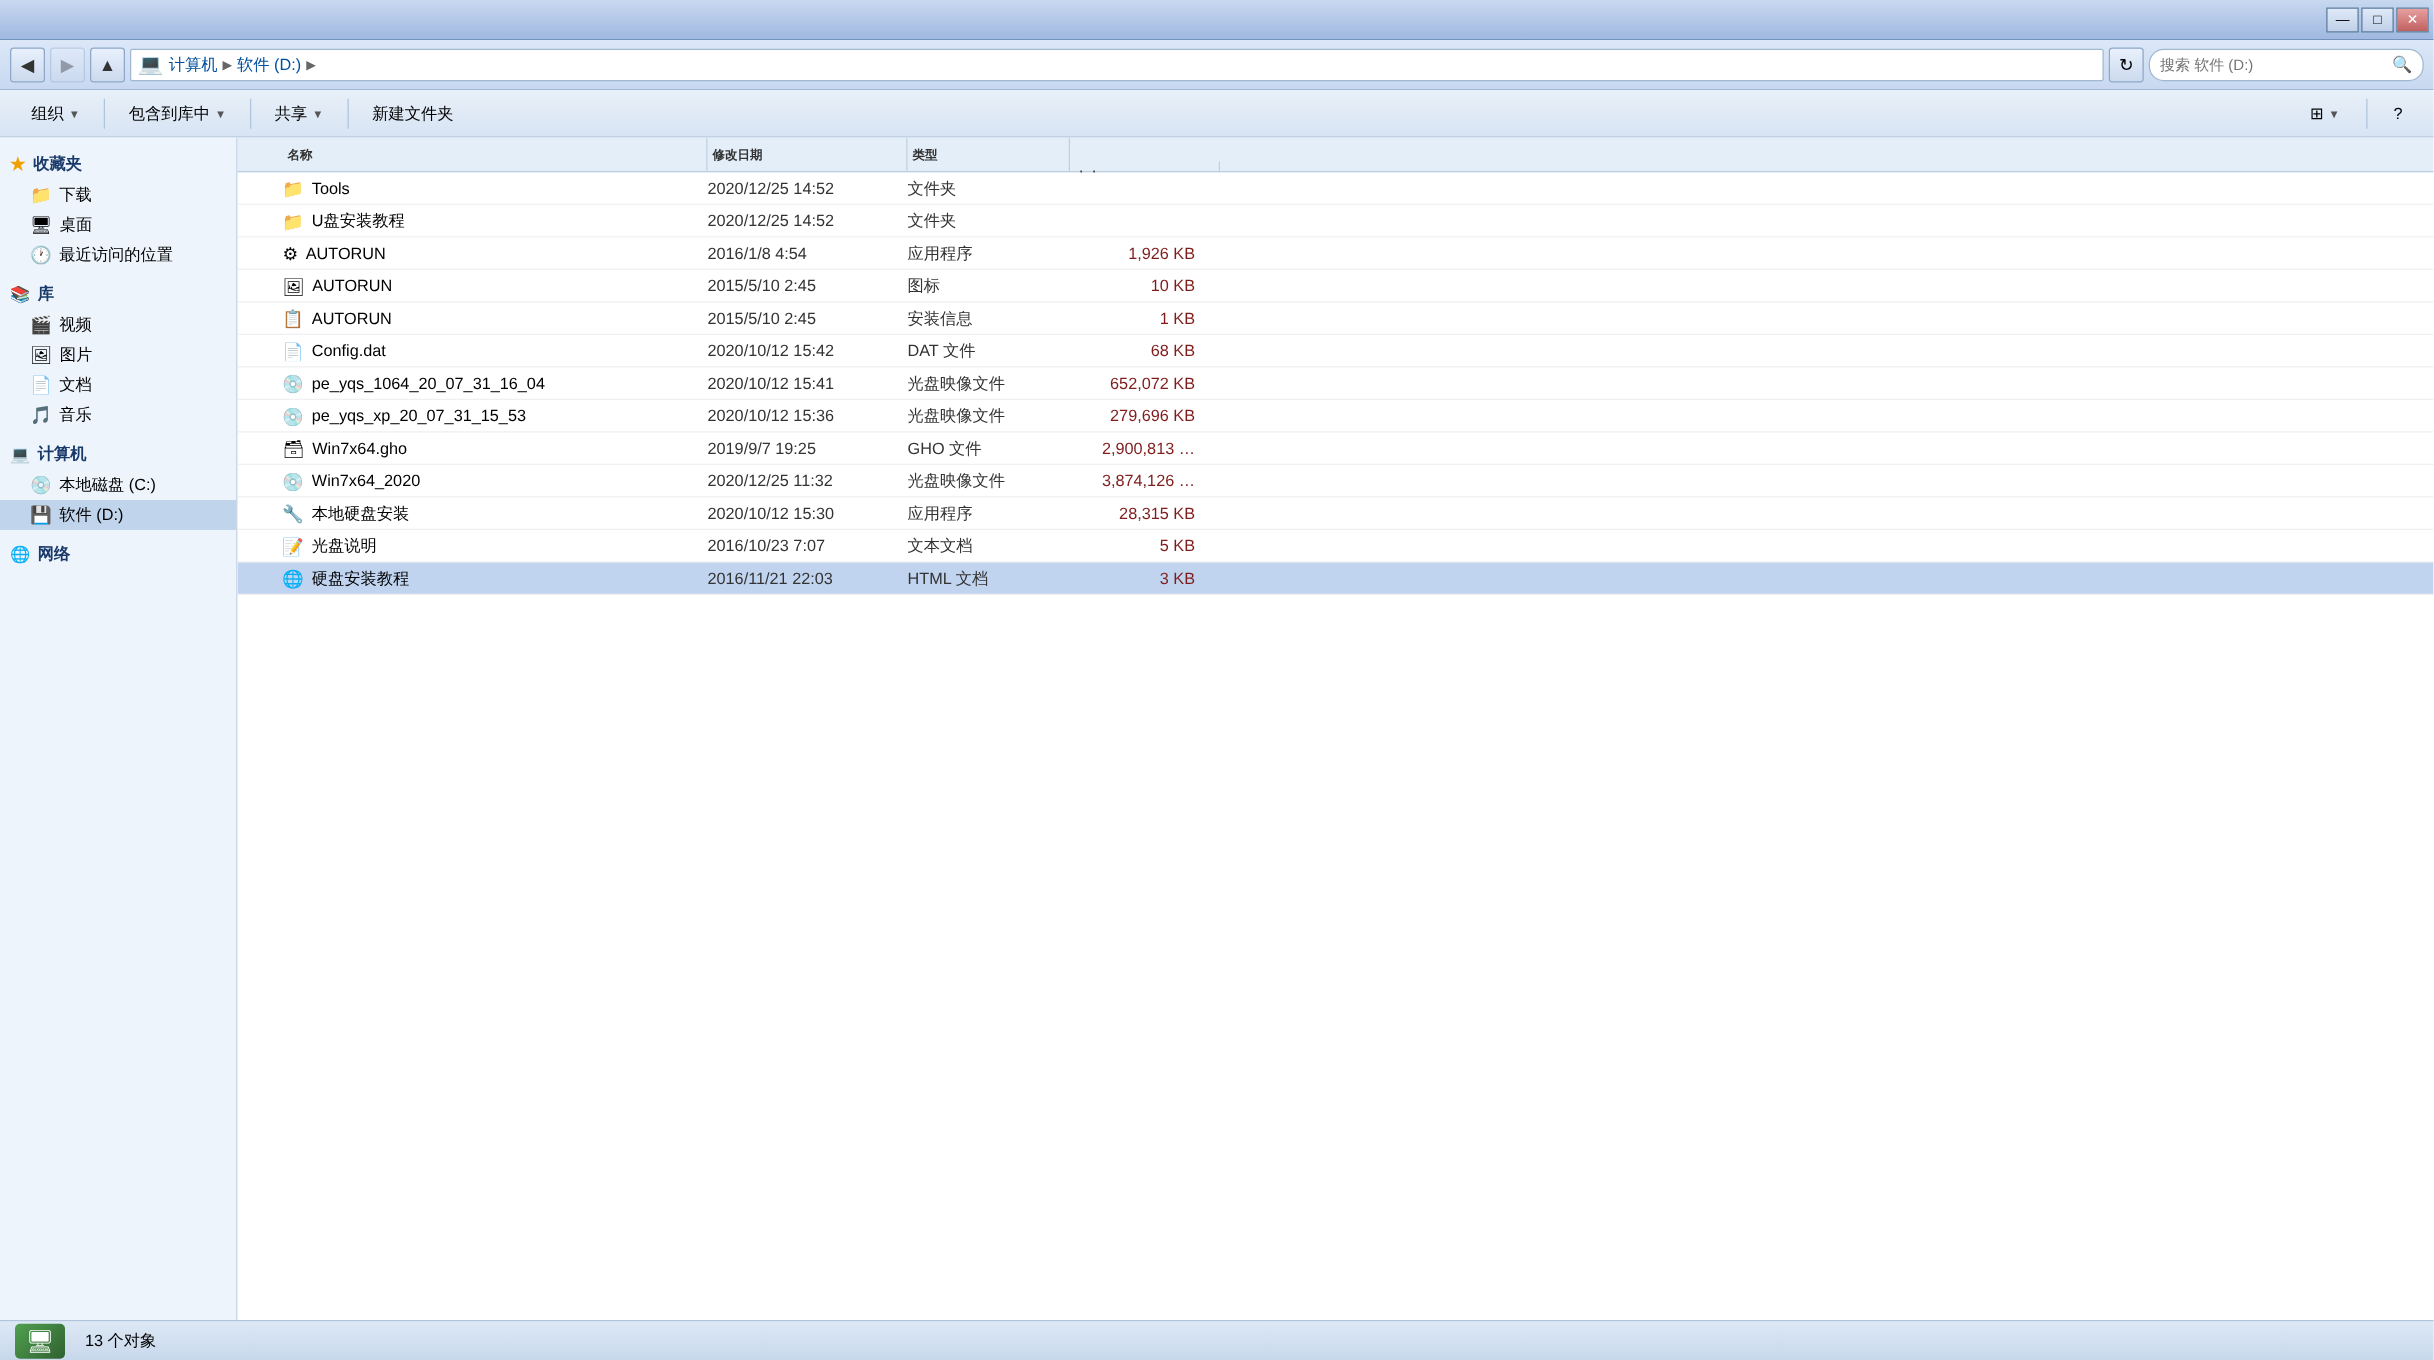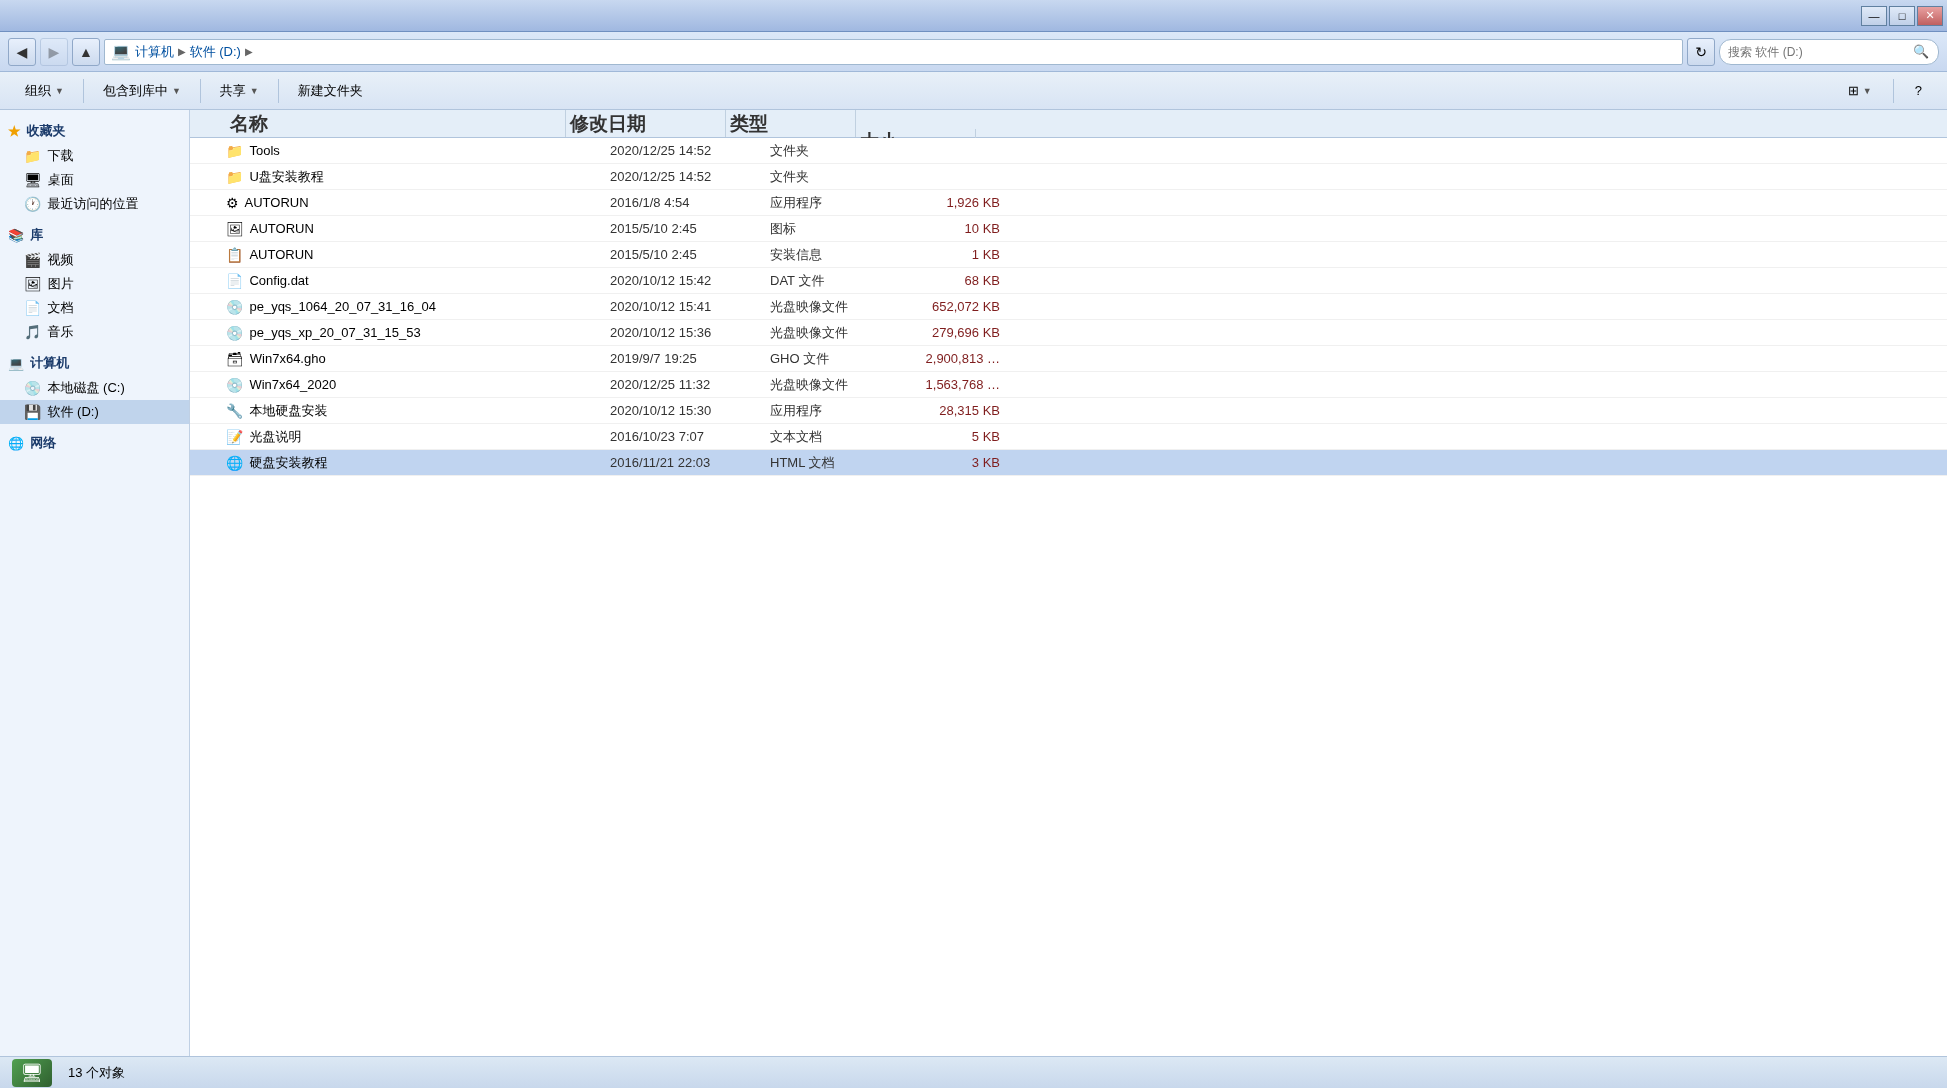--- a/index.html
+++ b/index.html
@@ -224,21 +224,21 @@
       display: flex;
       flex-direction: column;
       overflow: hidden;
     }
     .file-list-header {
       display: flex;
       align-items: center;
       height: 28px;
       background: #e4eef8;
       border-bottom: 1px solid #b0c4dc;
-      font-size: 19px;
+      font-size: 10px;
       font-weight: bold;
       color: #333;
       padding-left: 36px;
     }
     .col-name { flex: 0 0 340px; padding-right: 8px; cursor: pointer; }
     .col-date { flex: 0 0 160px; cursor: pointer; }
     .col-type { flex: 0 0 130px; cursor: pointer; }
     .col-size { flex: 0 0 120px; text-align: right; padding-right: 20px; cursor: pointer; margin-top: 37px; }
     .col-header { display: flex; align-items: center; height: 100%; padding: 0 4px; border-right: 1px solid #c0d0e0; }
 
@@ -263,21 +263,21 @@
       flex-shrink: 0;
     }
     .file-cell-name {
       flex: 0 0 340px;
       display: flex;
       align-items: center;
       overflow: hidden;
       white-space: nowrap;
       text-overflow: ellipsis;
     }
-    .file-cell-date { flex: 0 0 160px; color: #333; margin-left: 44px; }
+    .file-cell-date { flex: 0 0 160px; color: #333; }
     .file-cell-type { flex: 0 0 130px; color: #333; }
     .file-cell-size { flex: 0 0 120px; text-align: right; padding-right: 20px; color: #7f1d1d; }
 
     
     .status-bar {
       height: 32px;
       background: linear-gradient(to bottom, #dce8f4, #c8d8ec);
       border-top: 1px solid #b0c4dc;
       display: flex;
       align-items: center;
@@ -525,21 +525,21 @@
     <div class="file-cell-type">GHO 文件</div>
     <div class="file-cell-size">2,900,813 …</div>
   </div>
         <div class="file-row">
     <div class="file-cell-name">
       <span class="file-icon">💿</span>
       <span>Win7x64_2020</span>
     </div>
     <div class="file-cell-date">2020/12/25 11:32</div>
     <div class="file-cell-type">光盘映像文件</div>
-    <div class="file-cell-size">1,563,768 …</div>
+    <div class="file-cell-size">3,874,126 …</div>
   </div>
         <div class="file-row">
     <div class="file-cell-name">
       <span class="file-icon">🔧</span>
       <span>本地硬盘安装</span>
     </div>
     <div class="file-cell-date">2020/10/12 15:30</div>
     <div class="file-cell-type">应用程序</div>
     <div class="file-cell-size">28,315 KB</div>
   </div>

